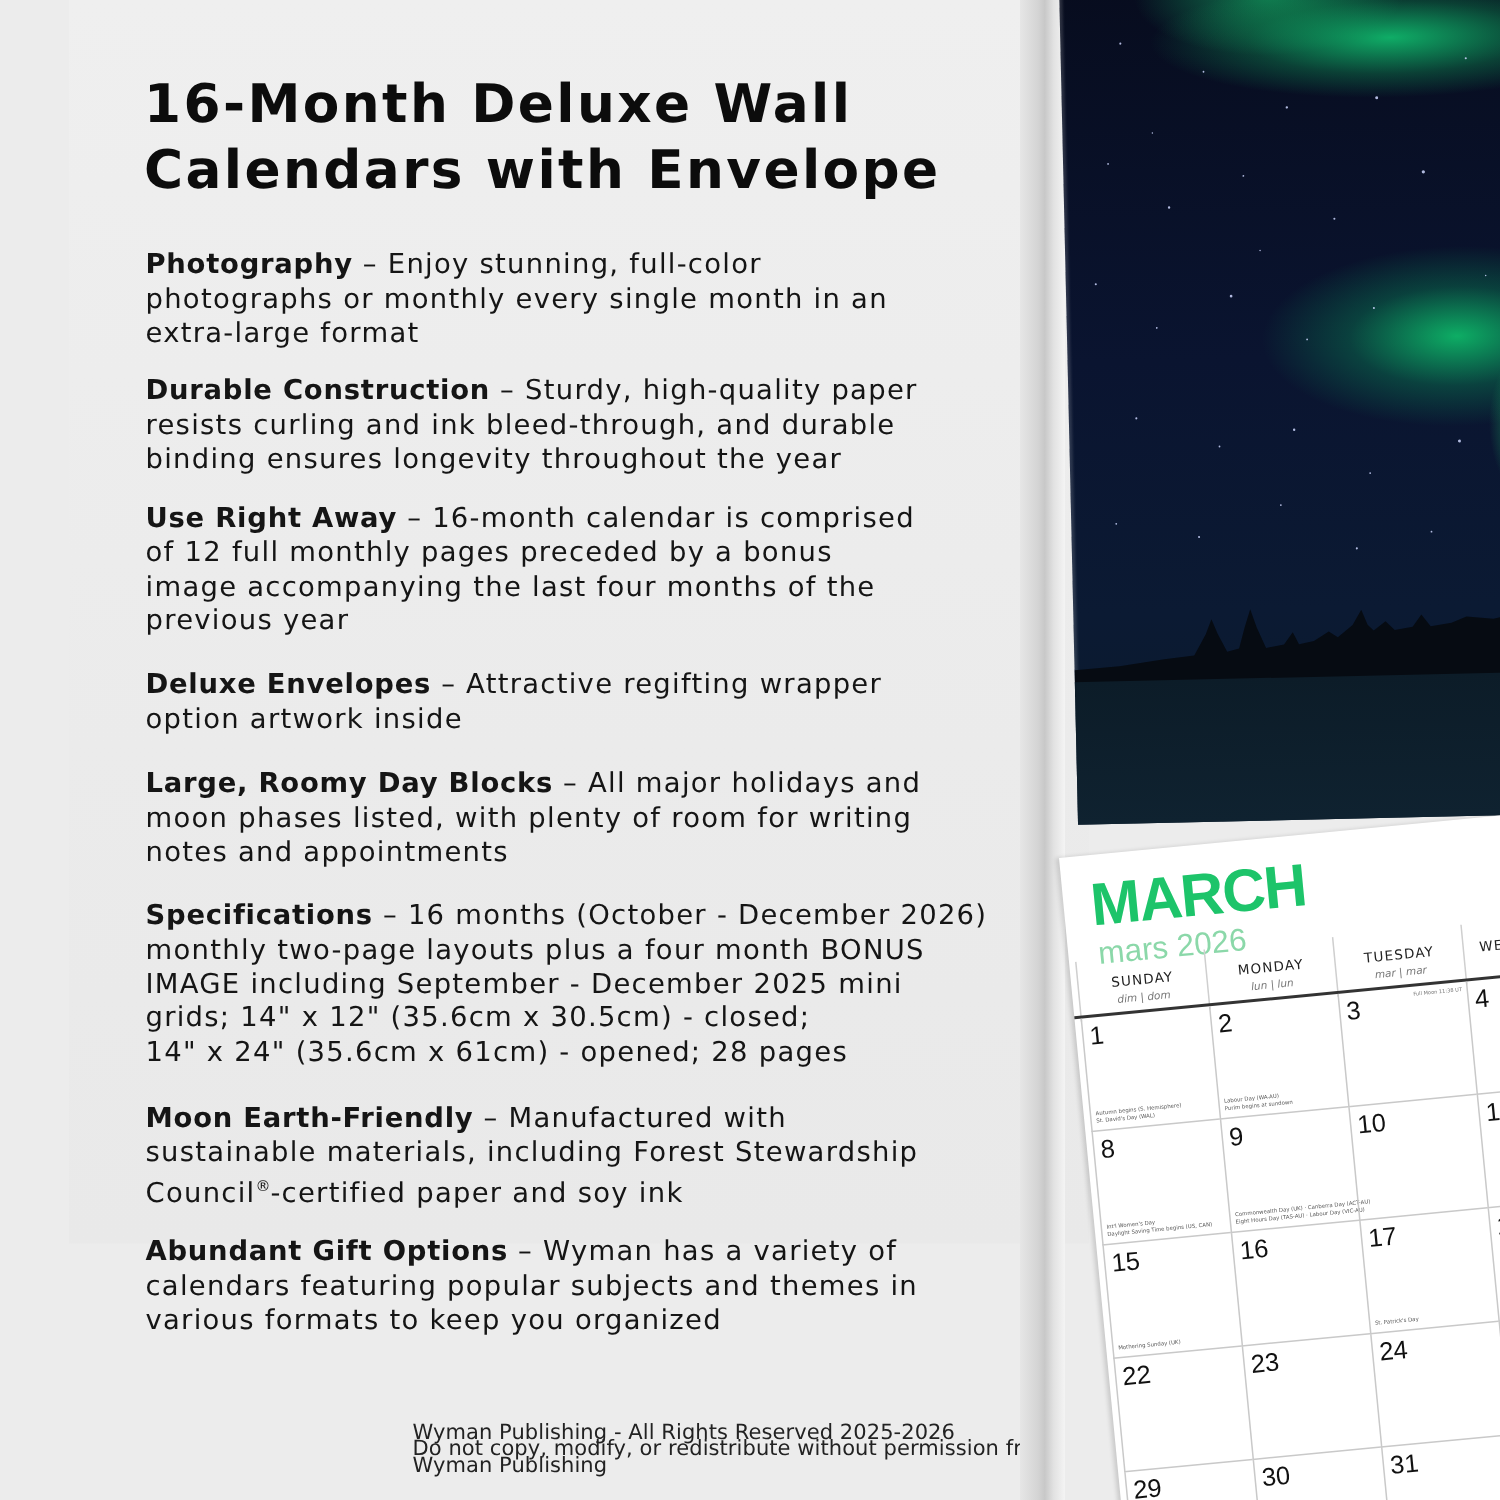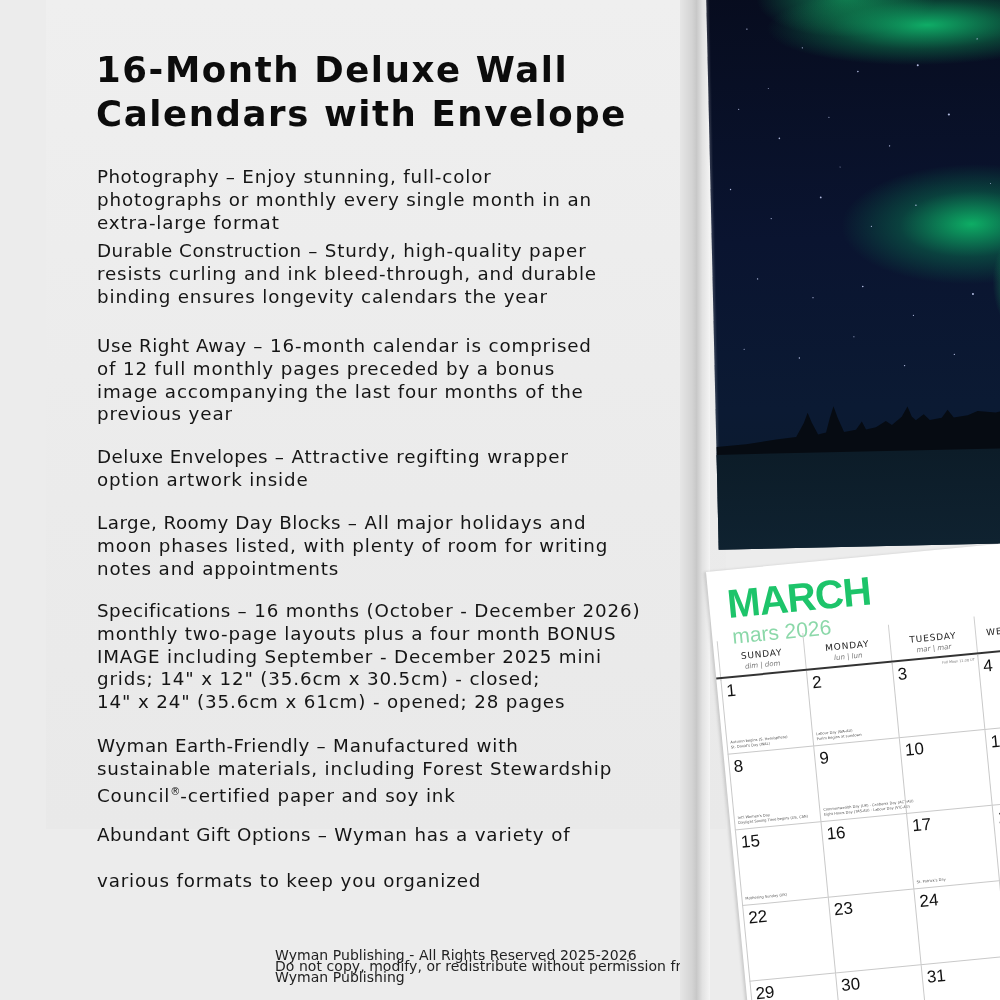--- a/index.html
+++ b/index.html
@@ -20,21 +20,21 @@
     font-family: "DejaVu Sans", sans-serif; font-weight: bold;
     font-size: 35.5px; line-height: 44px; letter-spacing: 1.6px; color: #0c0c0c;
   }
   .features {
     position: absolute; left: 51px; top: 166px; width: 620px;
   }
   .feature {
     font-size: 18.3px; line-height: 22.8px; letter-spacing: 0.85px; color: #151515;
     position: absolute; left: 0; width: 620px;
   }
-  .feature .lbl { font-weight: normal; letter-spacing: 0.5px; }
+  .feature .lbl { font-weight: bold; letter-spacing: 0.5px; }
   .feature sup { font-size: 10px; vertical-align: 7px; letter-spacing: 0; }
 
   .footer-logo { position: absolute; left: 52px; top: 900px; width: 165px; height: 78px; }
   .footer-text {
     position: absolute; left: 229px; top: 950px; font-size: 14px; line-height: 11px;
     color: #222; letter-spacing: 0.05px;
   }
 
   
   .calendar-wrap { position: absolute; left: 680px; top: 0; width: 320px; height: 1000px; overflow: hidden; }
@@ -108,25 +108,25 @@
 
   <div class="features">
 
     <p class="feature" style="top:0px">
       <span class="lbl">Photography</span>
       <span>– Enjoy stunning, full-color</span><br>
       <span>photographs or monthly every single month in an</span><br>
       <span>extra-large format</span>
     </p>
 
-    <p class="feature" style="top:74px">
+    <p class="feature" style="top:84px">
       <span class="lbl">Durable Construction</span>
       <span>– Sturdy, high-quality paper</span><br>
       <span>resists curling and ink bleed-through, and durable</span><br>
-      <span>binding ensures longevity calendars the year</span>
+      <span>binding ensures longevity throughout the year</span>
     </p>
 
     <p class="feature" style="top:169px">
       <span class="lbl">Use Right Away</span>
       <span>– 16-month calendar is comprised</span><br>
       <span>of 12 full monthly pages preceded by a bonus</span><br>
       <span>image accompanying the last four months of the</span><br>
       <span>previous year</span>
     </p>
 
@@ -146,30 +146,30 @@
     <p class="feature" style="top:434px">
       <span class="lbl">Specifications</span>
       <span>– 16 months (October - December 2026)</span><br>
       <span>monthly two-page layouts plus a four month BONUS</span><br>
       <span>IMAGE including September - December 2025 mini</span><br>
       <span>grids; 14" x 12" (35.6cm x 30.5cm) - closed;</span><br>
       <span>14" x 24" (35.6cm x 61cm) - opened; 28 pages</span>
     </p>
 
     <p class="feature" style="top:569px">
-      <span class="lbl">Wyman Earth-Friendly</span>
+      <span class="lbl">Moon Earth-Friendly</span>
       <span>– Manufactured with</span><br>
       <span>sustainable materials, including Forest Stewardship</span><br>
       <span>Council</span><sup>®</sup><span>-certified paper and soy ink</span>
     </p>
 
     <p class="feature" style="top:658px">
       <span class="lbl">Abundant Gift Options</span>
       <span>– Wyman has a variety of</span><br>
-      <br>
+      <span>calendars featuring popular subjects and themes in</span><br>
       <span>various formats to keep you organized</span>
     </p>
   </div>
 
   <div class="footer-text">
     <div>Wyman Publishing - All Rights Reserved 2025-2026</div>
     <div>Do not copy, modify, or redistribute without permission from Wyman Publishing</div>
   </div>
 </div>
 

